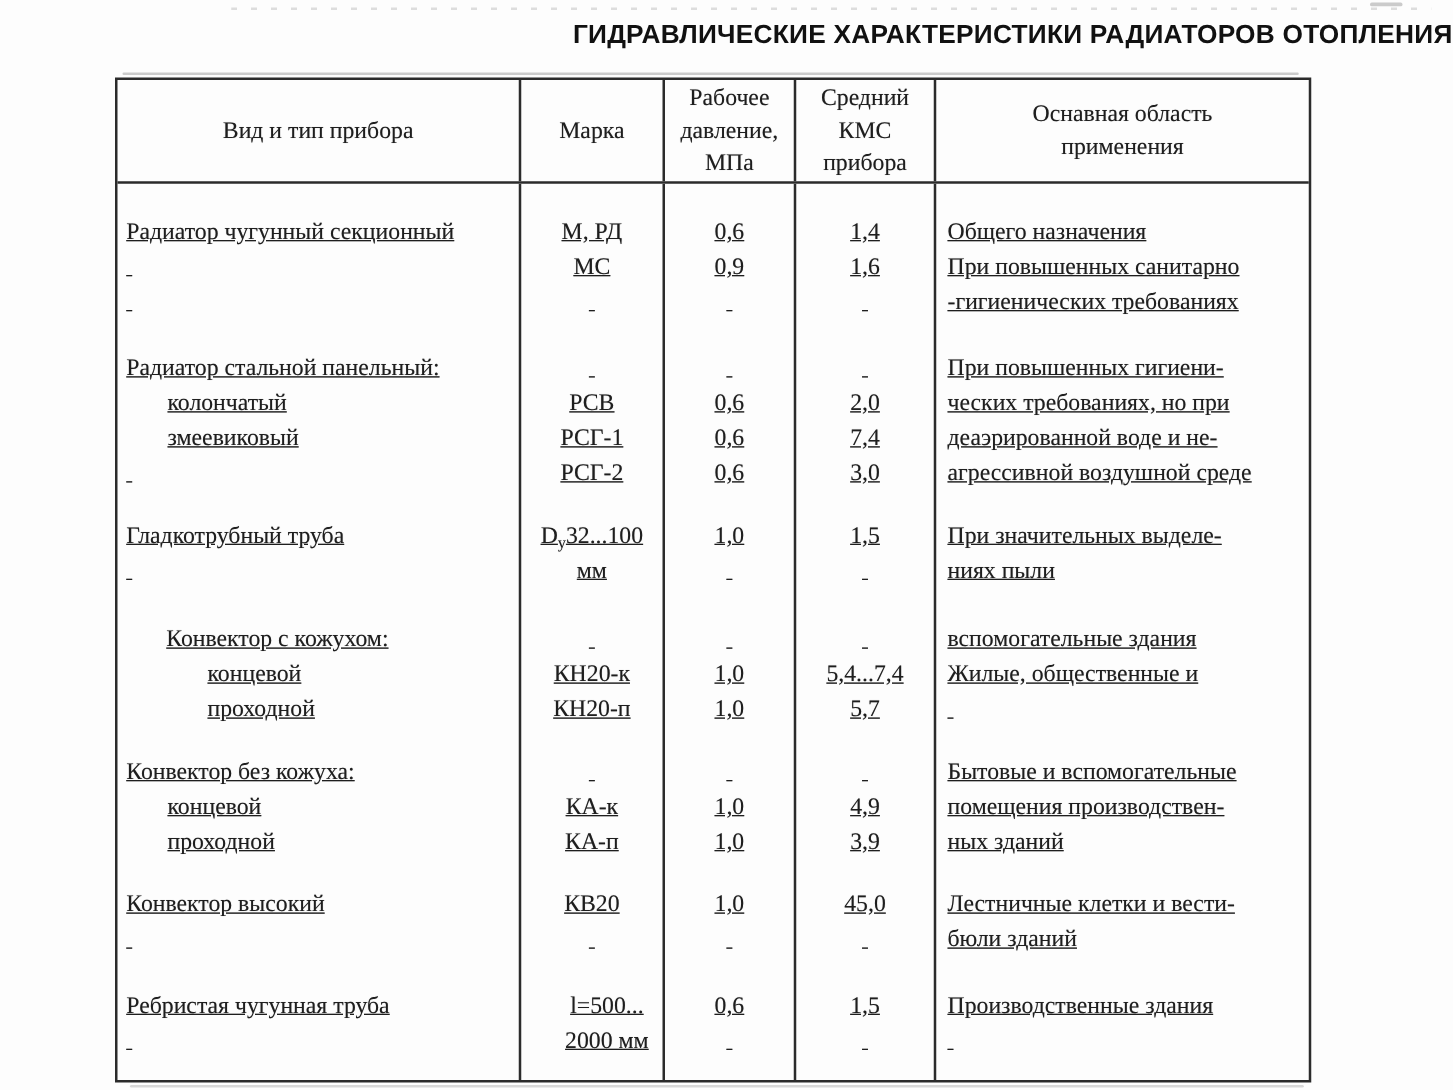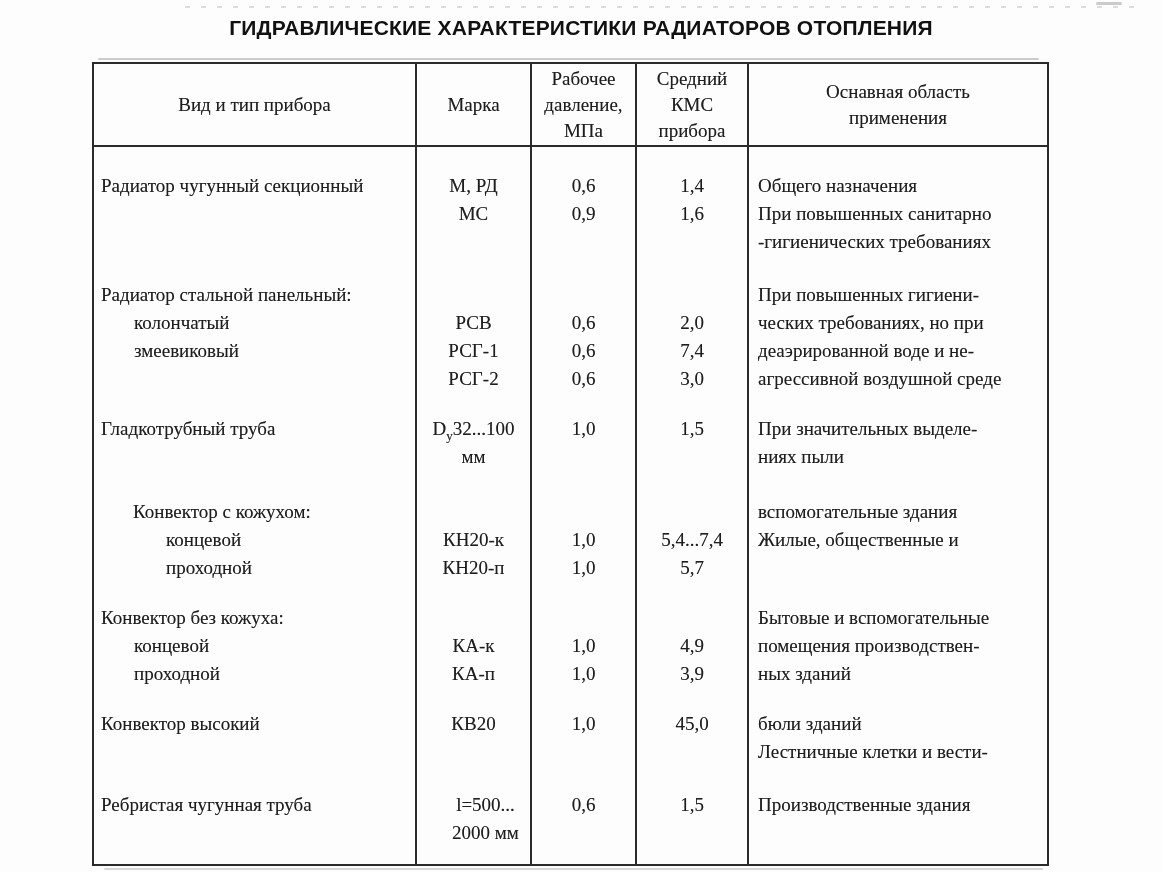--- a/index.html
+++ b/index.html
@@ -22,21 +22,21 @@
     position:absolute;top:6px;left:185px;width:960px;height:2px;
     background:repeating-linear-gradient(90deg,#cccccc 0 5px,transparent 5px 16px);
     opacity:.65;
   }
   .artifact-dash{
     position:absolute;top:2px;left:1096px;width:26px;height:3px;
     background:#9a9a9a;opacity:.5;border-radius:2px;
   }
   .doc-title{
     position:absolute;top:16px;left:0;width:100%;
-    text-align:center;
+    text-align:right;
     font-family:"Liberation Sans", sans-serif;
     font-weight:bold;
     font-size:21px;
     letter-spacing:.2px;
     color:#111;
   }
   .scan-table{
     position:absolute;left:92px;top:62px;width:957px;height:804px;
     border:2px solid var(--border);
     background:transparent;
@@ -53,21 +53,21 @@
     background:rgba(120,120,120,.28);border-radius:2px;
   }
   .grid{display:grid;grid-template-columns:321px 115px 105px 112px 1fr;}
   .thead{height:83px;border-bottom:2px solid var(--border);}
   .tbody{flex:1;overflow:hidden;}
   .hcell{
     display:flex;flex-direction:column;justify-content:center;align-items:center;
     font-size:19px;line-height:26px;text-align:center;
   }
   .hcell + .hcell{border-left:2px solid var(--border);}
-  .bcol{display:flex;flex-direction:column;font-size:19px;}
+  .bcol{display:flex;flex-direction:column;font-size:19px;text-decoration:underline;}
   .bcol + .bcol{border-left:2px solid var(--border);}
   .line{
     height:28px;line-height:28px;white-space:nowrap;overflow:visible;
   }
   .col-device .line{text-align:left;padding-left:7px;}
   .col-device .line.indent{padding-left:40px;}
   .col-brand .line,.col-pressure .line,.col-kms .line{text-align:center;}
   .col-application .line{text-align:left;padding-left:9px;padding-right:4px;}
   sub{font-size:13px;line-height:0;}
 </style>
@@ -264,22 +264,22 @@
             <div class="line">вспомогательные здания</div>
             <div class="line">Жилые, общественные и</div>
             <div class="line">&nbsp;</div>
           </div>
           <div class="group" style="padding-top: 22px;">
             <div class="line">Бытовые и вспомогательные</div>
             <div class="line">помещения производствен-</div>
             <div class="line">ных зданий</div>
           </div>
           <div class="group" style="padding-top: 22px;">
+            <div class="line">Лестничные клетки и вести-</div>
             <div class="line">бюли зданий</div>
-            <div class="line">Лестничные клетки и вести-</div>
           </div>
           <div class="group" style="padding-top: 25px;">
             <div class="line">Производственные здания</div>
             <div class="line">&nbsp;</div>
           </div>
         </div>
       </div>
   </div>
 </div>
 

